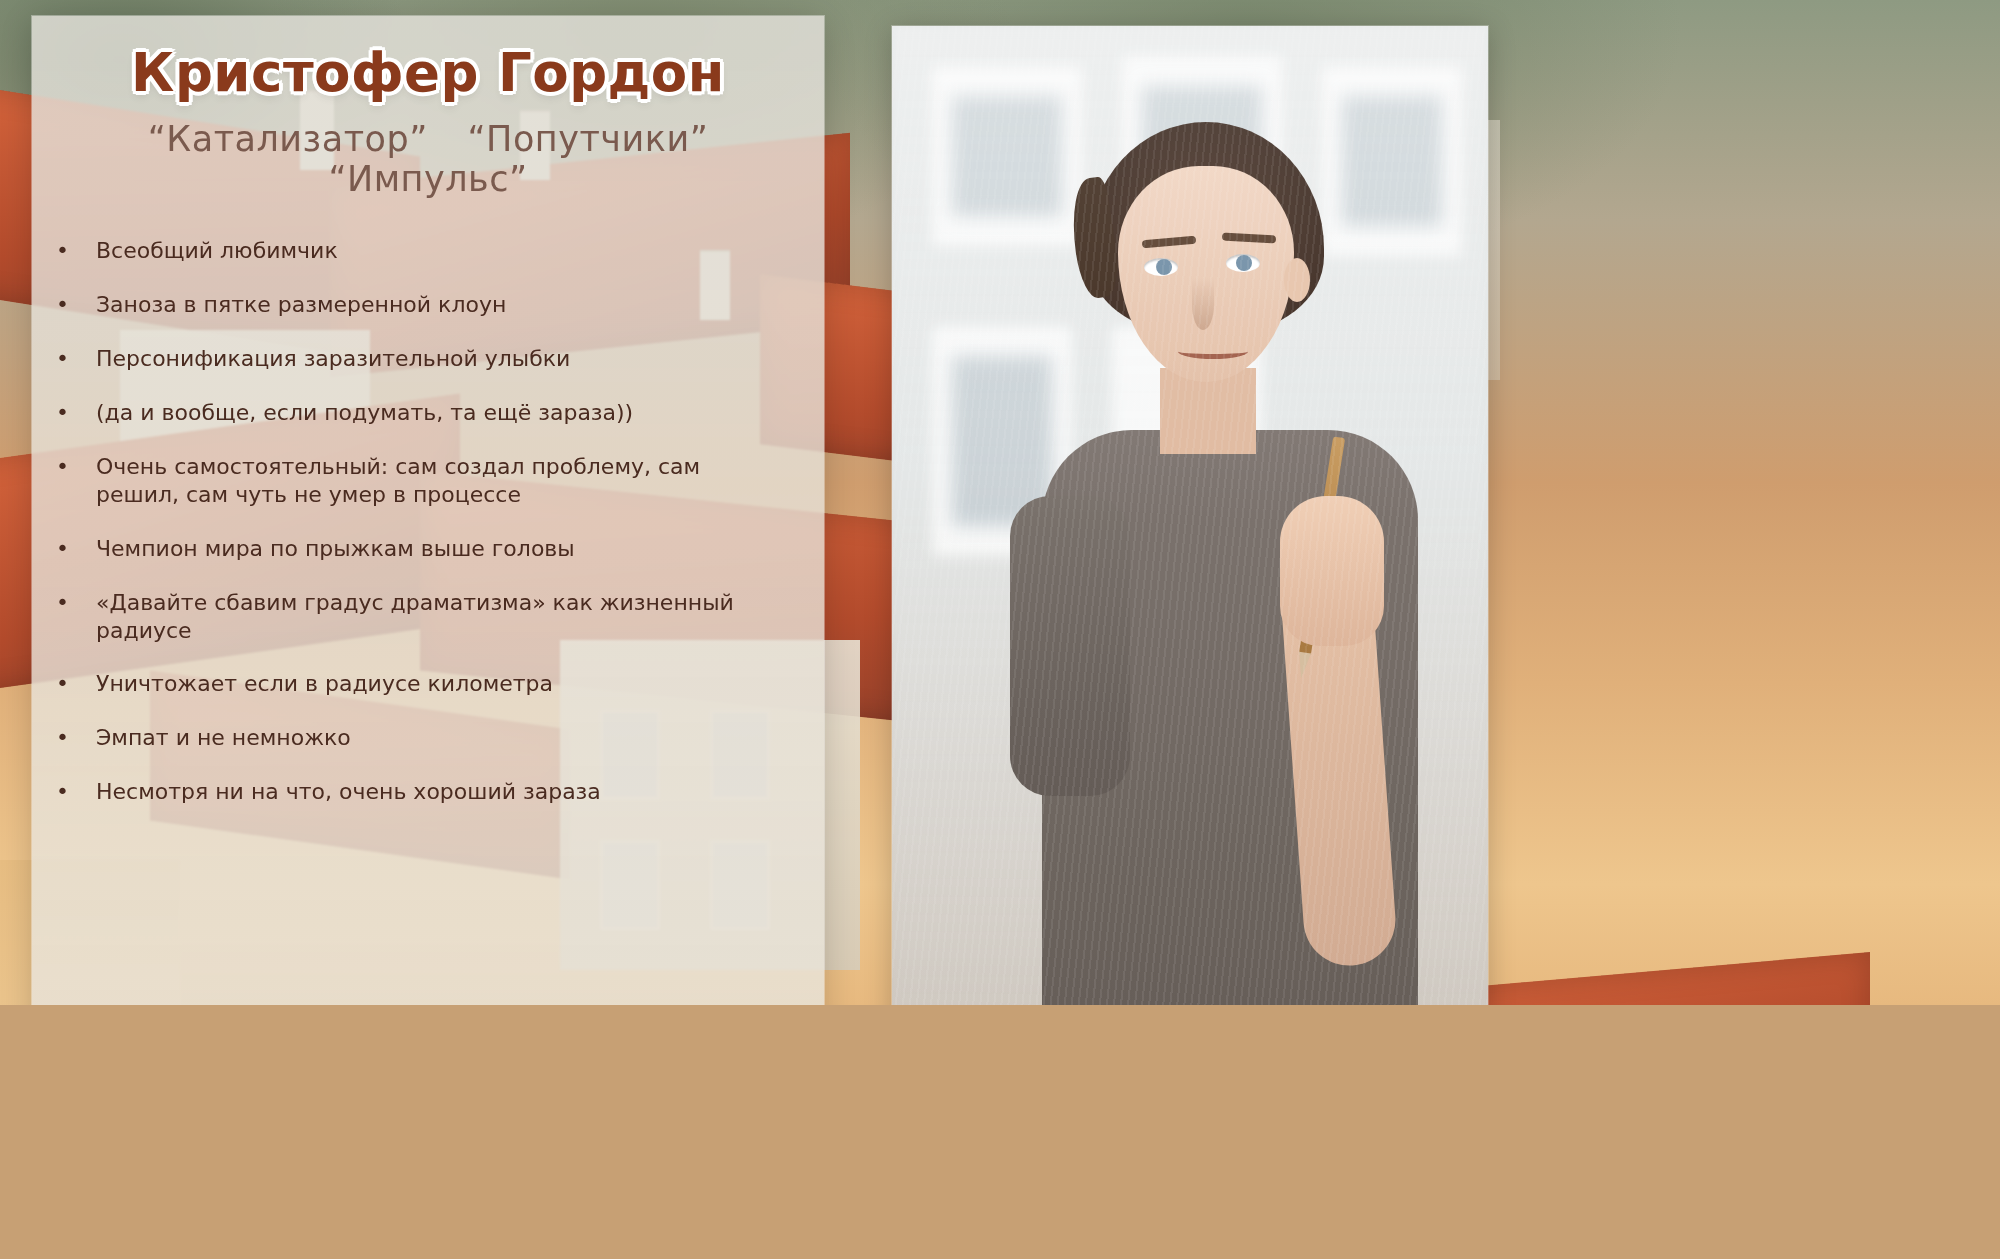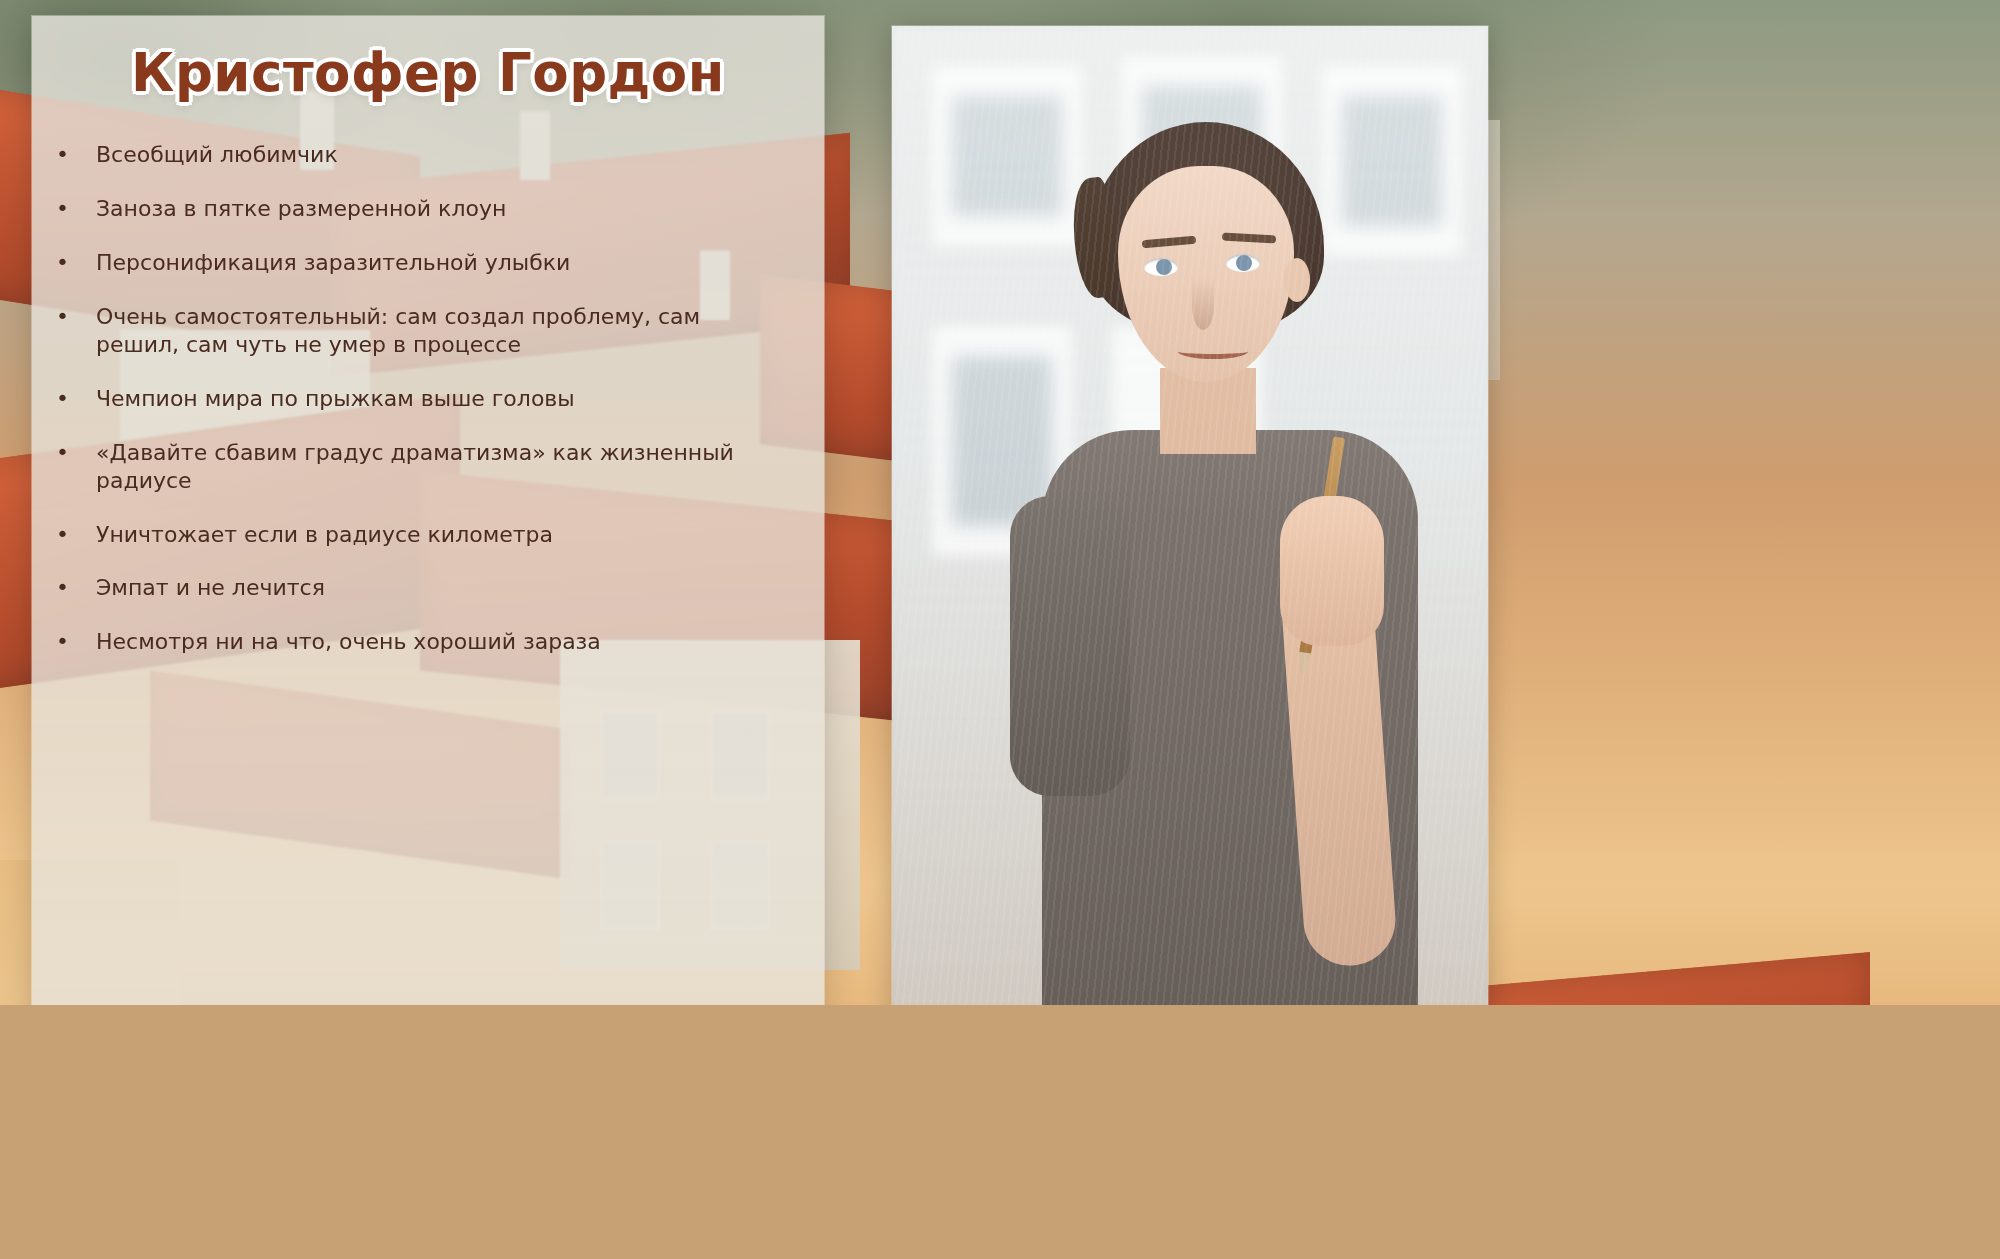--- a/index.html
+++ b/index.html
@@ -174,30 +174,36 @@
     <div class="chim" style="left:300px;top:90px;width:34px;height:80px;"></div>
     <div class="chim" style="left:520px;top:110px;width:30px;height:70px;"></div>
     <div class="chim" style="left:700px;top:250px;width:30px;height:70px;"></div>
     <div class="chim" style="left:1180px;top:520px;width:30px;height:90px;"></div>
   </div>
 
   <section class="card">
 
     <h1 class="title">Кристофер Гордон</h1>
 
+    <div class="subtitle">
+      <span>“Катализатор”</span>
+      <span>“Попутчики”</span>
+      <span>“Импульс”</span>
+    </div>
 
     <ul class="bullets">
       <li><span class="dot">•</span><span>Всеобщий любимчик</span></li>
       <li><span class="dot">•</span><span>Заноза в пятке размеренной клоун</span></li>
       <li><span class="dot">•</span><span>Персонификация заразительной улыбки</span></li>
+      <li><span class="dot">•</span><span>(да и вообще, если подумать, та ещё зараза))</span></li>
       <li><span class="dot">•</span><span>Очень самостоятельный: сам создал проблему, сам решил, сам чуть не умер в процессе</span></li>
       <li><span class="dot">•</span><span>Чемпион мира по прыжкам выше головы</span></li>
       <li><span class="dot">•</span><span>«Давайте сбавим градус драматизма» как жизненный радиусе</span></li>
       <li><span class="dot">•</span><span>Уничтожает если в радиусе километра</span></li>
-      <li><span class="dot">•</span><span>Эмпат и не лечится</span></li>
+      <li><span class="dot">•</span><span>Эмпат и не немножко</span></li>
       <li><span class="dot">•</span><span>Несмотря ни на что, очень хороший зараза</span></li>
     </ul>
   </section>
 
   <figure class="portrait">
     <div class="pw" style="left:40px;top:40px;width:150px;height:180px;"></div>
     <div class="pwd" style="left:60px;top:70px;width:110px;height:120px;"></div>
     <div class="pw" style="left:230px;top:30px;width:160px;height:200px;"></div>
     <div class="pwd" style="left:250px;top:60px;width:120px;height:140px;"></div>
     <div class="pw" style="left:430px;top:40px;width:140px;height:190px;"></div>

